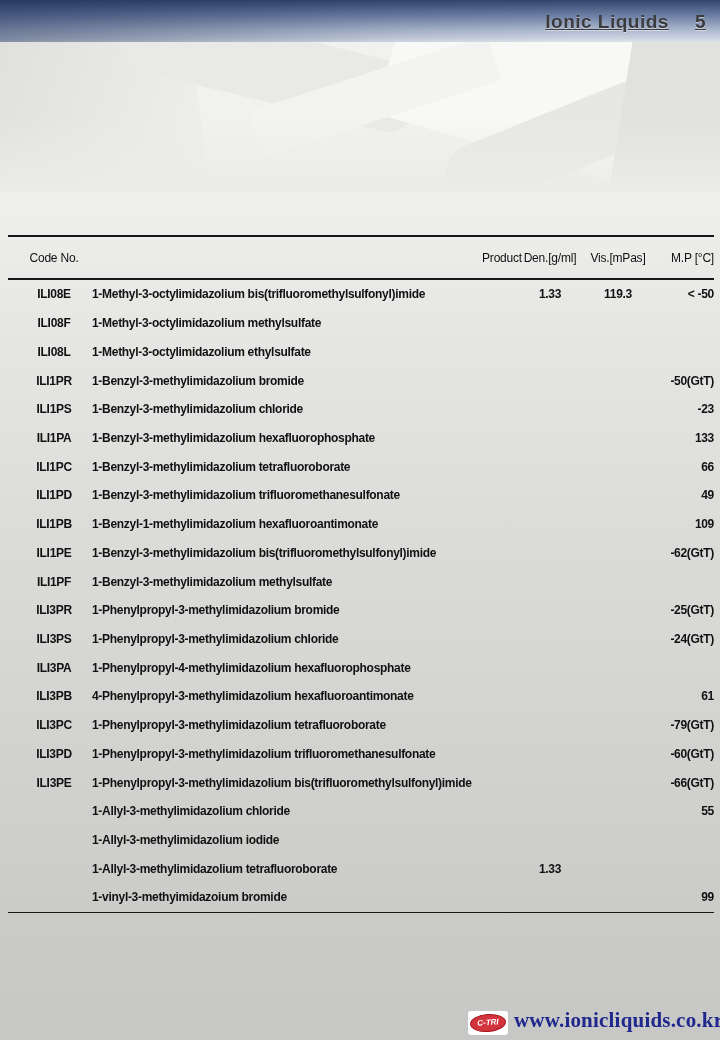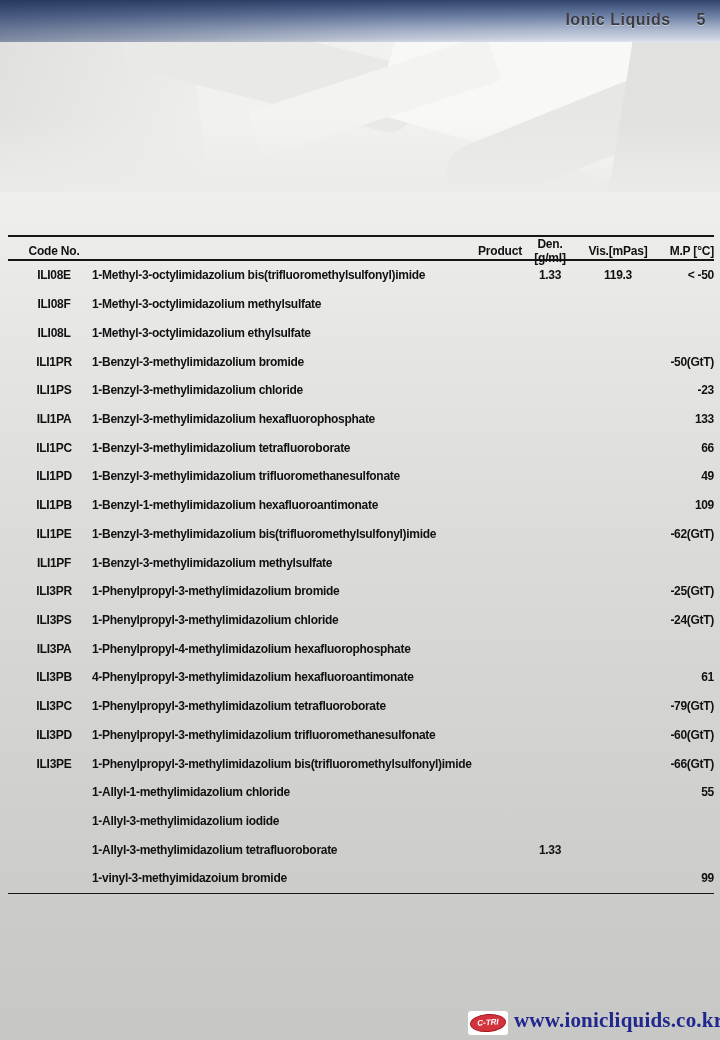--- a/index.html
+++ b/index.html
@@ -13,23 +13,24 @@
   }
   
   .topbar{
     position:absolute;left:0;top:0;width:720px;height:42px;
     background:
       linear-gradient(to right, rgba(26,42,80,.45), rgba(26,42,80,.08) 55%, rgba(26,42,80,0) 80%),
       linear-gradient(to bottom, #31456d 0%, #6d80a5 38%, #aab6cc 70%, #ccd3e1 92%, #dfe4ec 100%);
   }
   .topbar-title{
     position:absolute;right:14px;top:11px;
-    font-size:16px;font-weight:600;color:#3b3b3f;
+    font-size:19px;font-weight:600;color:#3b3b3f;
     letter-spacing:.5px;
     text-shadow:0 1px 0 rgba(255,255,255,.45);
+    text-decoration:underline;
   }
   .topbar-title .pageno{margin-left:26px;}
   
   .photo-banner{
     position:absolute;left:0;top:42px;width:720px;height:150px;
     background:#f1f1ef;overflow:hidden;
   }
   .photo-banner div{position:absolute;}
   .ph-left-suit{left:-50px;top:-20px;width:250px;height:200px;background:linear-gradient(115deg,#dcdcda 0%,#e8e8e6 60%,#f0f0ee 100%);transform:rotate(-7deg);}
   .ph-left-arm{left:120px;top:-10px;width:300px;height:70px;background:#e9e9e7;transform:rotate(14deg);border-radius:24px;}
@@ -41,21 +42,21 @@
     background:linear-gradient(to bottom, rgba(241,241,239,0) 50%, rgba(235,235,233,.7) 85%, #ebebe9 100%);}
   
   .table-wrap{position:absolute;left:8px;top:235px;width:706px;}
   .rule{border:0;margin:0;height:2px;background:#161616;}
   .rule.thin{height:1px;}
   .thead,.trow{
     display:grid;
     grid-template-columns:82px 432px 56px 80px 56px;
     align-items:center;
   }
-  .thead{height:22px;font-weight:bold;font-size:12px;letter-spacing:-.2px;}
+  .thead{height:41px;font-weight:normal;font-size:12px;letter-spacing:-.2px;}
   .trow{height:28.72px;font-weight:bold;font-size:12px;letter-spacing:-.3px;}
   .c-code{text-align:center;padding-left:10px;}
   .c-product{text-align:left;padding-left:2px;white-space:nowrap;overflow:hidden;}
   .c-den{text-align:center;}
   .c-vis{text-align:center;}
   .c-mp{text-align:right;white-space:nowrap;}
   .h-code{text-align:center;padding-left:10px;}
   .h-product{text-align:right;}
   .h-den{text-align:center;}
   .h-vis{text-align:center;}
@@ -255,21 +256,21 @@
   <div class="trow">
     <div class="c-code">ILI3PE</div>
     <div class="c-product">1-Phenylpropyl-3-methylimidazolium bis(trifluoromethylsulfonyl)imide</div>
     <div class="c-den"></div>
     <div class="c-vis"></div>
     <div class="c-mp">-66(GtT)</div>
   </div>
 
   <div class="trow">
     <div class="c-code"></div>
-    <div class="c-product">1-Allyl-1-methylimidazolium chloride</div>
+    <div class="c-product">1-Allyl-3-methylimidazolium chloride</div>
     <div class="c-den"></div>
     <div class="c-vis"></div>
     <div class="c-mp">55</div>
   </div>
 
   <div class="trow">
     <div class="c-code"></div>
     <div class="c-product">1-Allyl-3-methylimidazolium iodide</div>
     <div class="c-den"></div>
     <div class="c-vis"></div>

